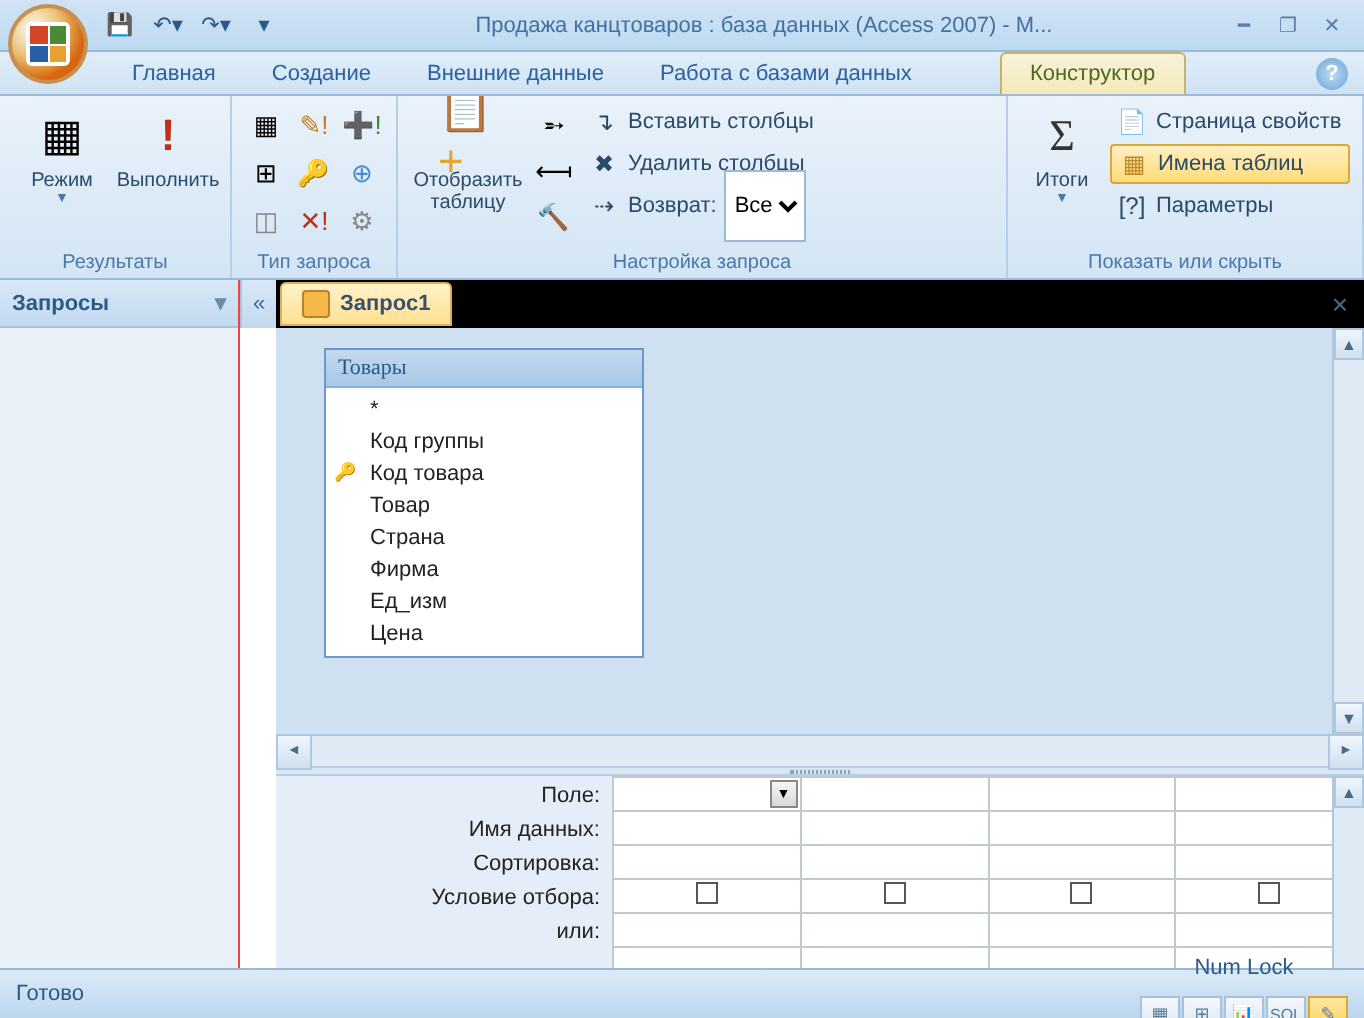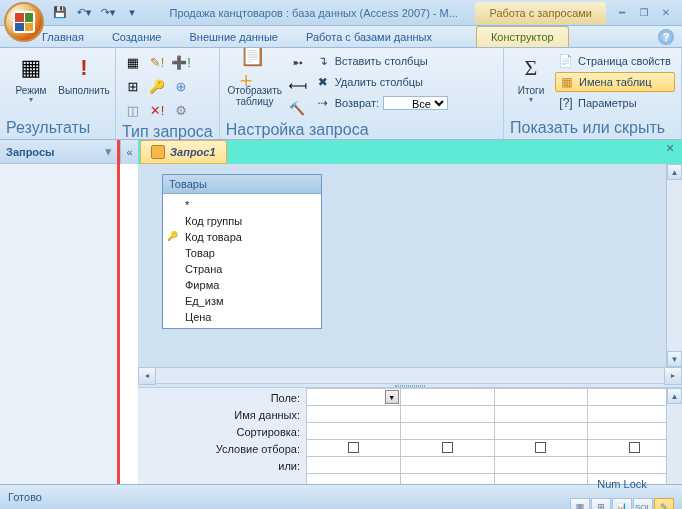--- a/index.html
+++ b/index.html
@@ -12,57 +12,57 @@
 .office-btn-inner span:nth-child(1){background:#d34528;} .office-btn-inner span:nth-child(2){background:#4a8a34;}
 .office-btn-inner span:nth-child(3){background:#2860a8;} .office-btn-inner span:nth-child(4){background:#e8a030;}
 .qat { margin-left: 50px; display: flex; align-items: center; gap: 4px; }
 .qat-btn { width: 20px; height: 20px; display: flex; align-items: center; justify-content: center; color: #2a5a8a; }
 .title-text { flex: 1; text-align: center; color: #4270a0; padding-left: 10px; }
 .contextual-tab-head { background: linear-gradient(#f8f0d0, #ead898); padding: 4px 14px; color: #8a6a28; border-radius: 3px 3px 0 0; margin-right: 6px; height: 22px; display:flex; align-items:center; }
 .win-controls { display: flex; gap: 2px; margin-right: 6px; }
 .win-btn { width: 20px; height: 16px; display:flex; align-items:center; justify-content:center; color:#5a7ea8; font-size:10px; }
 
 
-.tabs { height: 22px; background: linear-gradient(#e1eefa, #cfe2f3); display: flex; align-items: flex-end; padding-left: 28px; border-bottom: 1px solid #9bb9d8; position: relative; }
+.tabs { height: 22px; background: linear-gradient(#e1eefa, #cfe2f3); display: flex; align-items: flex-end; padding-left: 52px; border-bottom: 1px solid #9bb9d8; position: relative; }
 .tab { padding: 4px 14px; color: #2a609d; cursor: pointer; }
 .tab.active { background: linear-gradient(#f8f2da, #f5e9b8); border: 1px solid #c9b070; border-bottom: none; border-radius: 3px 3px 0 0; color: #4a6a20; }
 .help-btn { position: absolute; right: 8px; top: 3px; width: 16px; height: 16px; background: radial-gradient(#bfdcf2, #6aa3d8); border-radius: 50%; color: #fff; display:flex; align-items:center; justify-content:center; font-weight:bold; }
 
 
 .ribbon { height: 92px; background: linear-gradient(#eaf2fa, #d3e5f5); display: flex; border-bottom: 1px solid #9bb9d8; }
 .group { border-right: 1px solid #b8cee5; padding: 3px 6px 0; display: flex; flex-direction: column; }
 .group-body { flex: 1; display: flex; align-items: flex-start; gap: 3px; }
-.group-label { text-align: left; font-size: 16px; color: #4a78a8; padding: 2px 0; }
+.group-label { text-align: center; font-size: 10px; color: #4a78a8; padding: 2px 0; }
 .big-btn { display: flex; flex-direction: column; align-items: center; width: 50px; padding: 2px; cursor: pointer; }
 .big-btn .icn { width: 30px; height: 30px; display: flex; align-items: center; justify-content: center; font-size: 22px; }
 .big-btn .lbl { font-size: 10px; color: #2a4a6a; text-align: center; line-height: 1.1; margin-top: 2px; }
 .icon-grid { display: grid; grid-template-columns: repeat(3, 22px); grid-auto-rows: 22px; gap: 2px; }
 .icon-grid span, .small-icn { width: 22px; height: 22px; display:flex; align-items:center; justify-content:center; font-size:13px;}
 .row-btn { display: flex; align-items: center; gap: 4px; font-size: 11px; color: #2a4a6a; padding: 1px 3px; height: 20px; }
 .row-btn .small-icn { width: 16px; height: 16px; font-size:12px;}
 .row-btn.highlighted { background: linear-gradient(#fff0c0, #ffdb7a); border: 1px solid #d8a838; border-radius: 2px; }
 .vcol { display:flex; flex-direction:column; gap:1px; }
 
 
 .main-area { display: flex; height: 366px; }
-.nav-pane { width: 120px; background: #e8f0f8; border-right: 3px solid #ef4444; }
+.nav-pane { width: 120px; background: #e8f0f8; border-right: 1px solid #ef4444; }
 .nav-header { height: 24px; background: linear-gradient(#d8e8f6, #c2d9ef); display: flex; align-items: center; padding: 0 6px; border-bottom: 1px solid #a7c3de; color:#2a5a8a; font-weight:bold; }
 .nav-header .chev { margin-left: auto; color:#6a8aa8;}
 .collapse-btn { width: 18px; height: 24px; background: linear-gradient(#d8e8f6, #c2d9ef); border-left:1px solid #a7c3de; display:flex; align-items:center; justify-content:center; color:#3a6a9a;}
 .nav-wrap { display:flex; }
 
 
 .design-area { flex: 1; display: flex; flex-direction: column; background: #d8e6f4; }
-.tab-strip { height: 24px; display: flex; background:#5eead4; padding-left:2px;font-style:italic;}
+.tab-strip { height: 24px; display: flex; align-items: center; background:#000000; padding-left:2px;}
 .doc-tab { background: linear-gradient(#fff2ca, #ffe090); border: 1px solid #d8b258; border-radius: 3px 3px 0 0; padding: 3px 10px; display: flex; align-items: center; gap: 5px; font-weight:bold; color:#3a5070;}
 .doc-tab .ticn { width:14px; height:14px; background:#f7b84a; border:1px solid #b8822a; border-radius:2px;}
 .close-x { margin-left: auto; padding: 0 8px; color:#4a6a8a; font-size:14px; cursor:pointer;}
 .upper-pane { flex: 1; background:#cfe0f0; position:relative; padding: 10px 24px; overflow:hidden;}
 .table-box { width: 160px; background:#fff; border:1px solid #6a9acb; }
-.table-box-header { background: linear-gradient(#c4daef, #a6c8e6); padding: 3px 6px; color:#2a5a8a; border-bottom:1px solid #8ab0d4;}
+.table-box-header { background: linear-gradient(#c4daef, #a6c8e6); padding: 3px 6px; color:#2a5a8a; border-bottom:1px solid #8ab0d4;font-family:Liberation Serif, serif;}
 .table-box ul { list-style:none; padding: 3px 0;}
 .table-box li { padding: 2px 8px 2px 22px; position:relative; color:#222;}
 .table-box li.key::before { content:"🔑"; position:absolute; left:4px; font-size:9px; color:#c09020;}
 .vscroll { position:absolute; right:0; top:0; width:16px; height:100%; background:#e0eaf4; border-left:1px solid #b0c8de;}
 .vscroll .arr { height:16px; background:linear-gradient(#f0f6fc,#d0e0f0); border:1px solid #b0c8de; display:flex;align-items:center;justify-content:center; font-size:8px; color:#4a6a8a;}
 .vscroll .arr.bottom{position:absolute;bottom:0;width:100%;}
 .hscroll-bar { height:16px; background:#e0eaf4; border-top:1px solid #b0c8de; display:flex; align-items:center; padding:0 16px; position:relative;}
 .hscroll-bar::before, .hscroll-bar::after { content:"◄"; position:absolute; left:0; width:16px; height:16px; background:linear-gradient(#f0f6fc,#d0e0f0); border:1px solid #b0c8de; display:flex;align-items:center;justify-content:center; font-size:7px; color:#4a6a8a;}
 .hscroll-bar::after{content:"►"; left:auto; right:0;}
 .splitter { height: 5px; background: #d9e7f5; border-top:1px solid #b8cee5; border-bottom:1px solid #b8cee5; display:flex; justify-content:center; align-items:center;}
@@ -78,42 +78,41 @@
 .qbe-table tr:first-child td:first-child { background:#fff; }
 .dd-arrow { position:absolute; right:1px; top:1px; width:14px; height:14px; background:linear-gradient(#f5f5f5,#d8d8d8); border:1px solid #888; font-size:7px; display:flex;align-items:center;justify-content:center;}
 .chk { width:11px; height:11px; border:1px solid #555; display:inline-block; background:#fff;}
 
 
 .statusbar { position:absolute; bottom:0; left:0; right:0; height:25px; background: linear-gradient(#dceaf7, #bcd6ef); display:flex; align-items:center; padding:0 8px; border-top:1px solid #9bb9d8; color:#2a5a8a;}
 .statusbar .right { margin-left:auto; display:flex; align-items:center; gap:8px;flex-direction:column;}
 .view-btns { display:flex; gap:1px;}
 .view-btns span { width:20px; height:18px; background:linear-gradient(#f5f8fc,#d8e5f2); border:1px solid #a8c2dc; display:flex;align-items:center;justify-content:center; font-size:9px; color:#5a7a9a;}
 .view-btns span.active { background: linear-gradient(#ffe8a0, #ffd060); border-color:#d8a838;}
-select.ribbon-select{ font-size:11px; height:14px; border:1px solid #9bb9d8; background:#fff;padding-left:24px;}
+select.ribbon-select{ font-size:11px; height:36px; border:1px solid #9bb9d8; background:#fff;}
 </style>
 </head>
 <body>
 
 <div class="titlebar">
   <div class="office-btn">
     <div class="office-btn-inner">
         <span></span>
         <span></span>
         <span></span>
         <span></span>
       </div>
   </div>
   <div class="qat">
     <span class="qat-btn">💾</span>
     <span class="qat-btn">↶▾</span>
     <span class="qat-btn">↷▾</span>
     <span class="qat-btn">▾</span>
   </div>
   <div class="title-text">Продажа канцтоваров : база данных (Access 2007) - M...</div>
-  <div class="contextual-tab-head">Работа с запросами</div>
   <div class="win-controls">
     <span class="win-btn">━</span>
     <span class="win-btn">❐</span>
     <span class="win-btn">✕</span>
   </div>
 </div>
 
 <div class="tabs">
   <div class="tab">Главная</div>
   <div class="tab">Создание</div>

